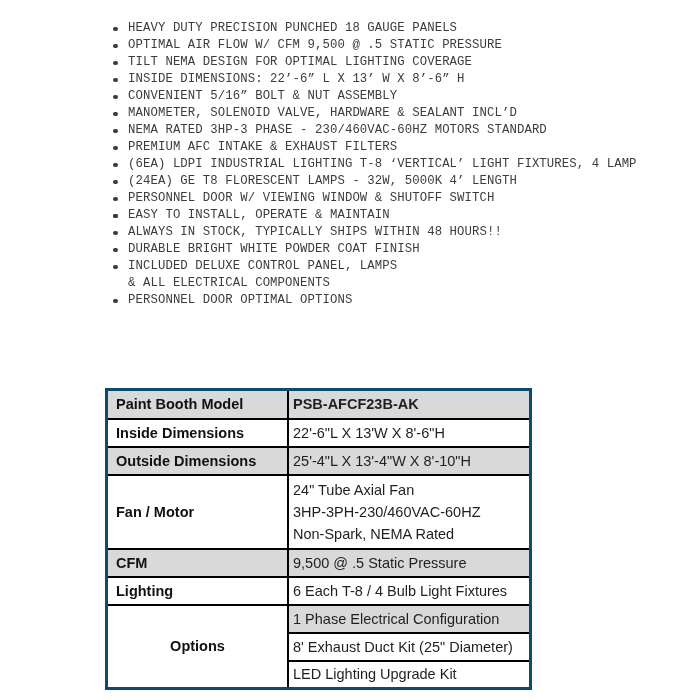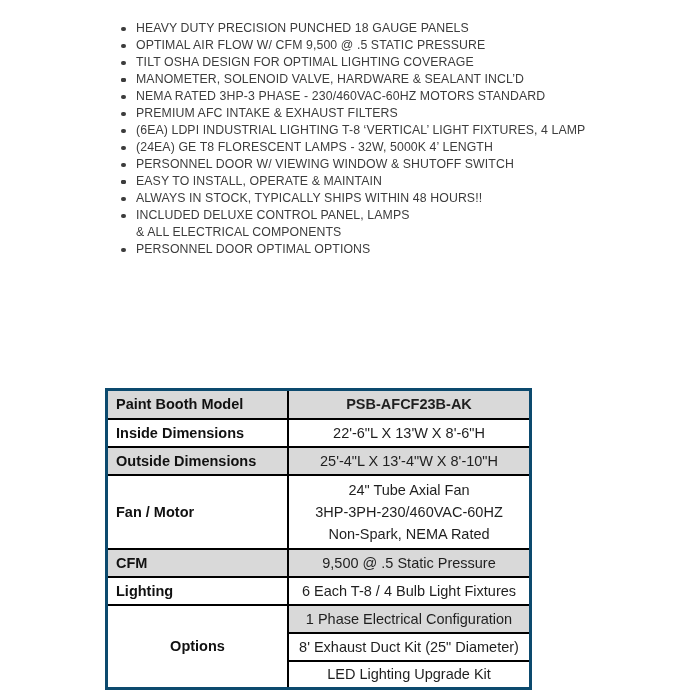--- a/index.html
+++ b/index.html
@@ -8,23 +8,24 @@
     height: 700px;
     background: #ffffff;
     font-family: "Liberation Sans", sans-serif;
     position: relative;
     overflow: hidden;
   }
 
   
   .features {
     position: absolute;
-    left: 120px;
+    left: 112px;
     top: 20px;
     width: 575px;
+    font-family: Liberation Mono, monospace;
   }
   .feature-item {
     position: relative;
     padding-left: 16px;
     font-size: 12.3px;
     line-height: 17px;
     color: #3c3c3c;
     letter-spacing: 0.1px;
     white-space: pre-line;
   }
@@ -55,49 +56,51 @@
     vertical-align: middle;
   }
   .spec-table th {
     width: 163px;
     text-align: left;
     padding: 2px 8px;
     font-weight: 700;
     color: #111111;
   }
   .spec-table td {
-    text-align: center;
-    padding: 2px 10px;
+    text-align: left;
+    padding: 2px 4px;
     font-weight: 400;
   }
   .spec-table tr.row-h { height: 28px; }
   .spec-table tr.row-h1 { height: 29px; }
   .spec-table tr.row-fan { height: 74px; }
   .spec-table td.multiline { white-space: pre-line; line-height: 22px; }
   .shaded { background: #d9d9d9; }
   .bold { font-weight: 700 !important; }
   th.center-label { text-align: center; padding: 2px; margin-top: 14px; }
 </style>
 </head>
 <body>
 
 <div class="features">
   <div class="feature-item"><span class="dot"></span><span>HEAVY DUTY PRECISION PUNCHED 18 GAUGE PANELS</span></div>
   <div class="feature-item"><span class="dot"></span><span>OPTIMAL AIR FLOW W/ CFM 9,500 @ .5 STATIC PRESSURE</span></div>
-  <div class="feature-item"><span class="dot"></span><span>TILT OSHA DESIGN FOR OPTIMAL LIGHTING COVERAGE</span></div>
-  <div class="feature-item"><span class="dot"></span></div>
+  <div class="feature-item"><span class="dot"></span><span>TILT NEMA DESIGN FOR OPTIMAL LIGHTING COVERAGE</span></div>
+  <div class="feature-item"><span class="dot"></span><span>INSIDE DIMENSIONS: 22’-6” L X 13’ W X 8’-6” H</span></div>
+  <div class="feature-item"><span class="dot"></span><span>CONVENIENT 5/16” BOLT &amp; NUT ASSEMBLY</span></div>
   <div class="feature-item"><span class="dot"></span><span>MANOMETER, SOLENOID VALVE, HARDWARE &amp; SEALANT INCL’D</span></div>
   <div class="feature-item"><span class="dot"></span><span>NEMA RATED 3HP-3 PHASE - 230/460VAC-60HZ MOTORS STANDARD</span></div>
   <div class="feature-item"><span class="dot"></span><span>PREMIUM AFC INTAKE &amp; EXHAUST FILTERS</span></div>
   <div class="feature-item"><span class="dot"></span><span>(6EA) LDPI INDUSTRIAL LIGHTING T-8 ‘VERTICAL’ LIGHT FIXTURES, 4 LAMP</span></div>
   <div class="feature-item"><span class="dot"></span><span>(24EA) GE T8 FLORESCENT LAMPS - 32W, 5000K 4’ LENGTH</span></div>
   <div class="feature-item"><span class="dot"></span><span>PERSONNEL DOOR W/ VIEWING WINDOW &amp; SHUTOFF SWITCH</span></div>
   <div class="feature-item"><span class="dot"></span></div>
   <div class="feature-item"><span class="dot"></span><span>EASY TO INSTALL, OPERATE &amp; MAINTAIN</span></div>
   <div class="feature-item"><span class="dot"></span><span>ALWAYS IN STOCK, TYPICALLY SHIPS WITHIN 48 HOURS!!</span></div>
+  <div class="feature-item"><span class="dot"></span><span>DURABLE BRIGHT WHITE POWDER COAT FINISH</span></div>
   <div class="feature-item"><span class="dot"></span><span>INCLUDED DELUXE CONTROL PANEL, LAMPS
 &amp; ALL ELECTRICAL COMPONENTS</span></div>
   <div class="feature-item"><span class="dot"></span><span>PERSONNEL DOOR OPTIMAL OPTIONS</span></div>
 </div>
 
 <table class="spec-table">
   <tbody>
       <tr class="row-h1">
     <th class="shaded">Paint Booth Model</th>
     <td class="shaded bold">PSB-AFCF23B-AK</td>

